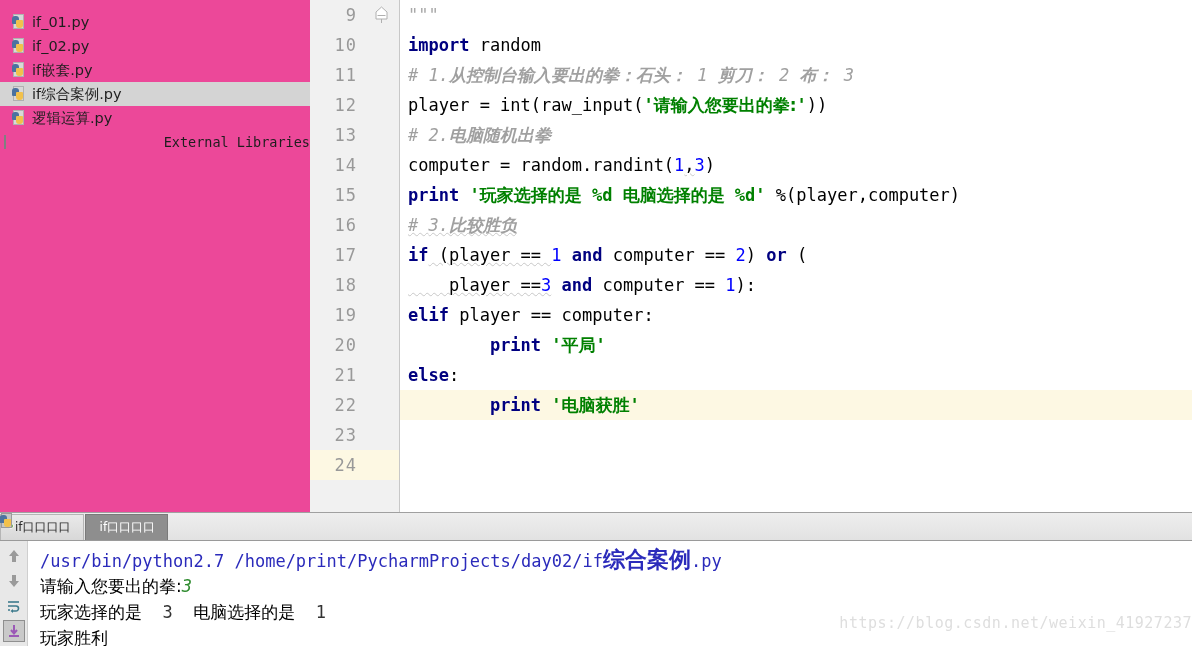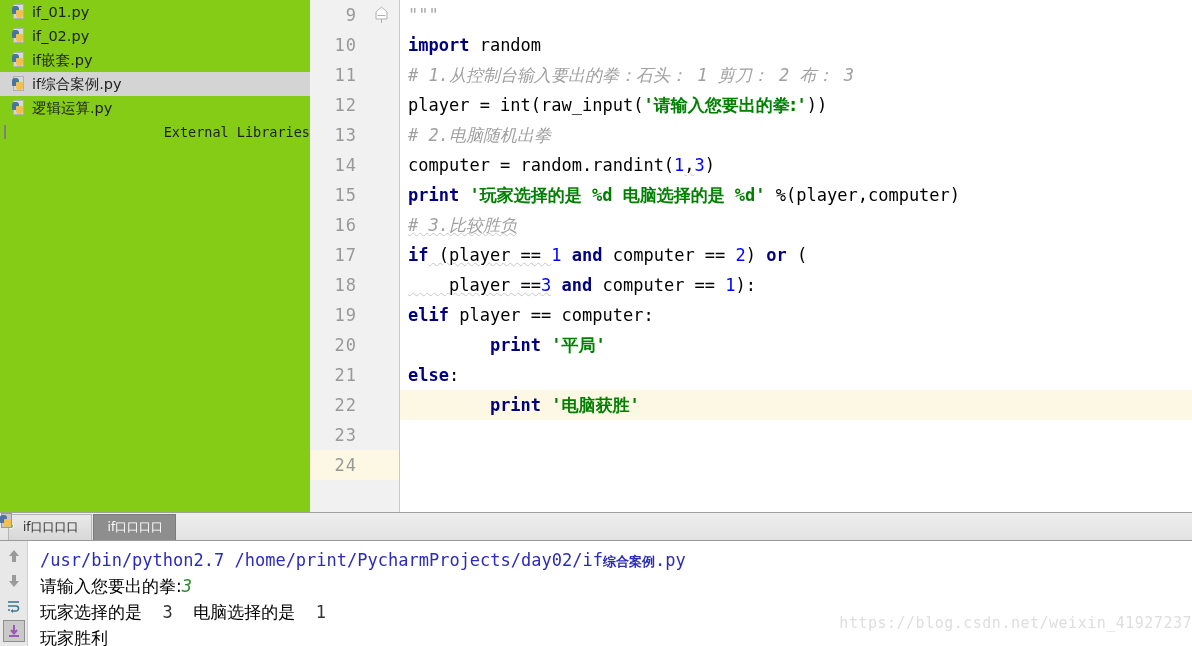--- a/index.html
+++ b/index.html
@@ -25,23 +25,23 @@
     height: 512px;
     width: 100%;
     background: #ffffff;
   }
 
   
   .project-tree {
     width: 310px;
     min-width: 310px;
     height: 100%;
-    background: #84cc16;
-    position: relative;
-    padding-top: 0px;
+    background: #ec4899;
+    position: relative;
+    padding-top: 10px;
   }
   .tree-row {
     height: 24px;
     display: flex;
     align-items: center;
     padding-left: 12px;
     font-size: 14.5px;
     color: #1e1e1e;
     white-space: nowrap;
     font-family: "DejaVu Sans", sans-serif;
@@ -161,21 +161,21 @@
   .code-line.current {
     background: #fdf8e3;
     margin-left: -8px;
     padding-left: 8px;
   }
   .kw { color: #000080; font-weight: bold; }
   .num { color: #0000ff; }
   .str { color: #008000; font-weight: bold; }
   .cjk-str { color: #008000; font-weight: bold; font-family: "DejaVu Sans", sans-serif; }
   .cmt { color: #a0a0a0; font-style: italic; }
-  .cmt-cjk { color: #a0a0a0; font-style: italic; font-family: "DejaVu Sans", sans-serif; font-weight: normal;}
+  .cmt-cjk { color: #a0a0a0; font-style: italic; font-family: "DejaVu Sans", sans-serif; font-weight: bold;}
   .cmt-num { color: #a9a9a9; font-style: italic; }
   .plain { color: #000000; }
   .squig {
     text-decoration: underline;
     text-decoration-style: wavy;
     text-decoration-color: #c8c8c8;
     text-decoration-thickness: 1px;
   }
 
   
@@ -187,21 +187,21 @@
     display: flex;
     flex-direction: column;
     position: relative;
   }
   .run-tabs {
     height: 29px;
     background: linear-gradient(#eeeeee, #e2e2e2);
     display: flex;
     align-items: flex-end;
     border-bottom: 1px solid #9a9a9a;
-    padding-left: 8px;
+    padding-left: 0;
   }
   .run-tab {
     height: 26px;
     display: flex;
     align-items: center;
     padding: 0 12px 0 8px;
     font-size: 12px;
     color: #2b2b2b;
     background: linear-gradient(#e9e9e9, #d8d8d8);
     border: 1px solid #b5b5b5;
@@ -253,21 +253,21 @@
   }
   .con-line {
     height: 26px;
     line-height: 26px;
     white-space: pre;
     font-family: "DejaVu Sans Mono", monospace;
     font-size: 17px;
   }
   .con-path { color: #2b2bbb; }
   .con-cjk { color: #000000; font-family: "DejaVu Sans", sans-serif; font-size: 17px; }
-  .con-cjk-blue { color: #2b2bbb; font-family: "DejaVu Sans", sans-serif; font-weight: bold; font-size: 13px; }
+  .con-cjk-blue { color: #2b2bbb; font-family: "DejaVu Sans", sans-serif; font-weight: bold; font-size: 22px; }
   .con-green { color: #2e8b2e; font-style: italic; }
   .con-num { color: #333333; }
 
   .watermark {
     position: absolute;
     right: 0;
     bottom: 14px;
     color: #dedede;
     font-family: "DejaVu Sans Mono", monospace;
     font-size: 15px;

